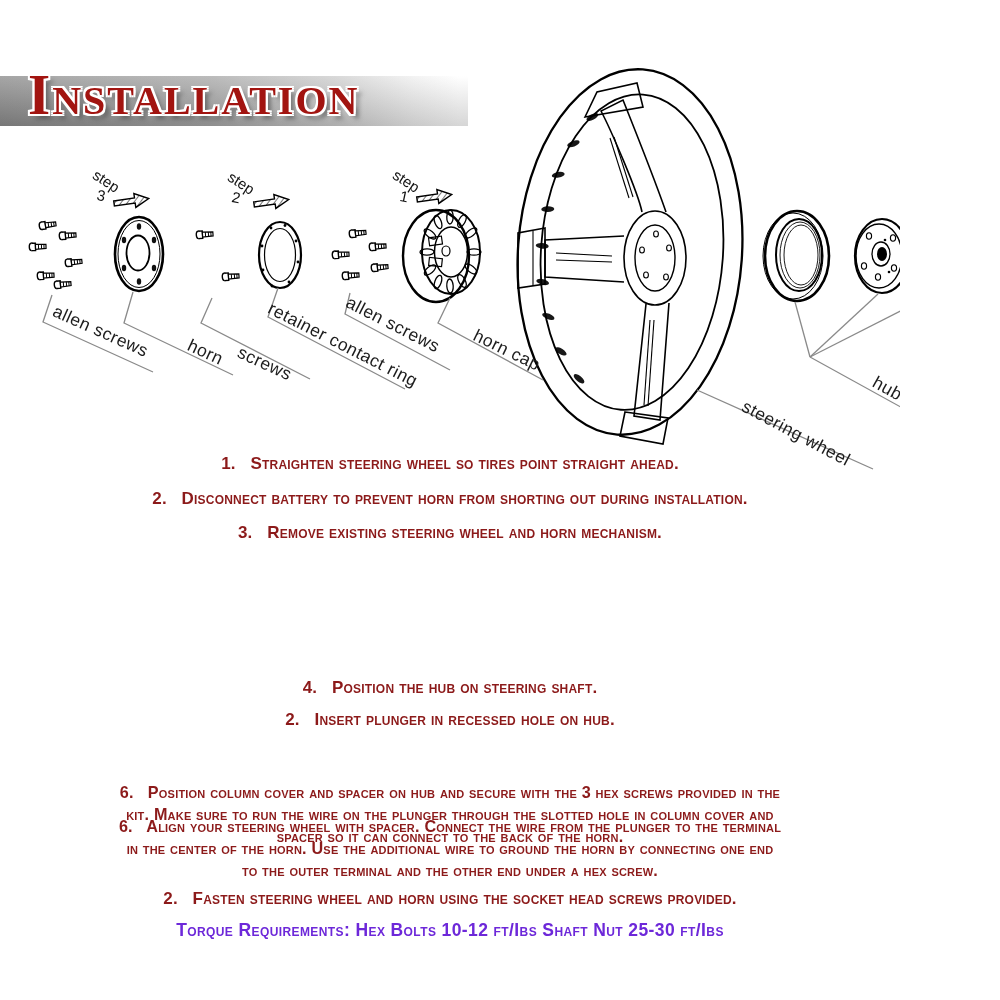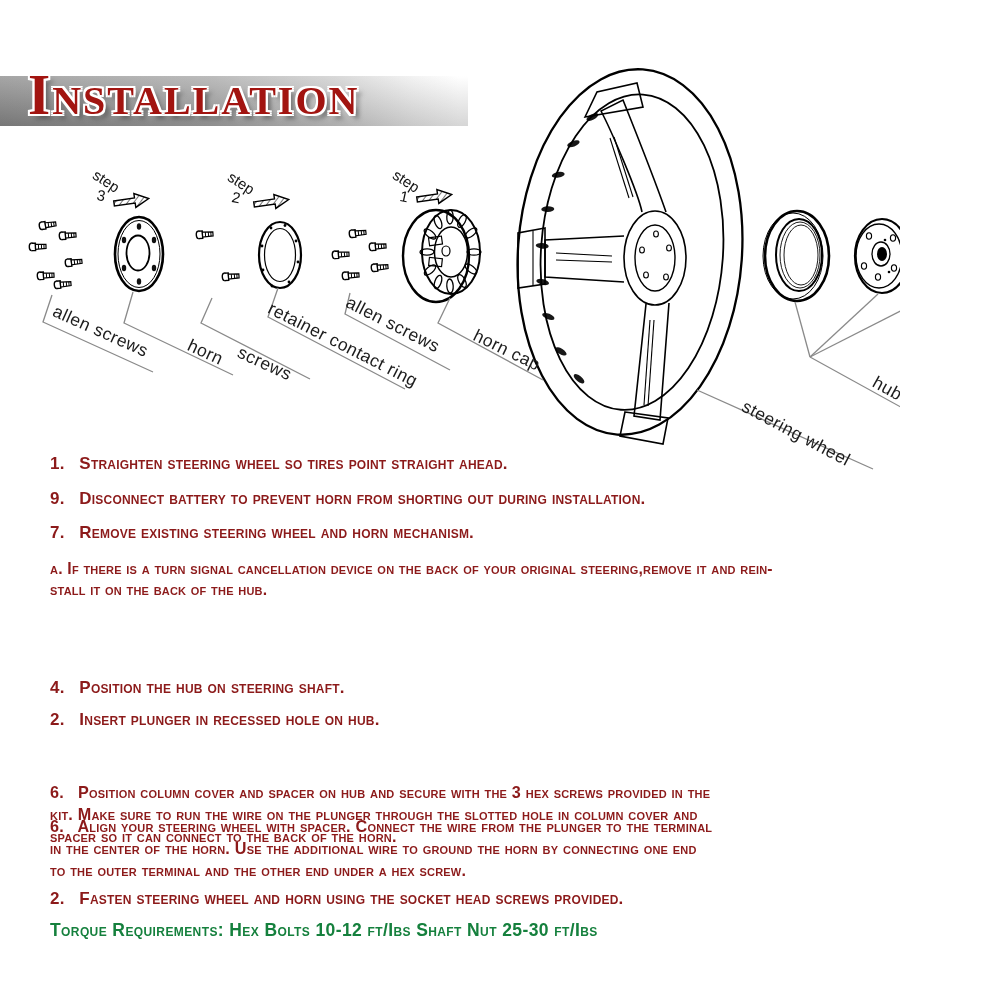--- a/index.html
+++ b/index.html
@@ -15,27 +15,27 @@
     text-shadow:-2px -2px 0 #fff,2px -2px 0 #fff,-2px 2px 0 #fff,2px 2px 0 #fff,
                 -2px 0 0 #fff,2px 0 0 #fff,0 -2px 0 #fff,0 2px 0 #fff,
                 5px 5px 4px rgba(60,60,60,.55);}
   
   #diagram-svg{position:absolute;left:0;top:0;width:1000px;height:480px;}
   .plabel{position:absolute;font-size:17.5px;color:#1c1c1c;white-space:nowrap;
           transform-origin:0 0;letter-spacing:.5px;}
   .steplabel{position:absolute;font-size:15px;color:#111;transform-origin:0 0;white-space:nowrap;}
   .stepnum{position:absolute;font-size:15px;color:#111;transform-origin:0 0;}
   
-  .instr{position:absolute;left:50px;right:50px;
+  .instr{position:absolute;left:50px;right:50px;text-align:center;
     font-weight:bold;font-variant:small-caps;color:#8c1a1a;
     white-space:pre-wrap;letter-spacing:.2px;}
   .one{font-size:17px;line-height:20px;}
   .para{font-size:15.8px;line-height:20.5px;}
   .p6,.p7{font-size:16.2px;line-height:22px;}
-  .torque{font-size:17.5px;color:#15803d;letter-spacing:.4px;}
+  .torque{font-size:17.5px;color:#6d28d9;letter-spacing:.4px;}
 </style>
 </head>
 <body>
 
 <div id="page">
 
   <svg id="diagram-svg" viewBox="0 0 1000 480" xmlns="http://www.w3.org/2000/svg">
     <defs>
       <pattern id="hatch" width="5" height="5" patternUnits="userSpaceOnUse" patternTransform="rotate(45)">
         <line x1="0" y1="0" x2="0" y2="5" stroke="#555" stroke-width="1.6"></line>
@@ -238,24 +238,22 @@
   <span class="plabel" style="left:58px;top:301px;transform:rotate(24deg);">allen screws</span>
   <span class="plabel" style="left:193px;top:335px;transform:rotate(25deg);">horn</span>
   <span class="plabel" style="left:243px;top:342px;transform:rotate(25deg);">screws</span>
   <span class="plabel" style="left:274px;top:298px;transform:rotate(27deg);">retainer contact ring</span>
   <span class="plabel" style="left:352px;top:292px;transform:rotate(27deg);">allen screws</span>
   <span class="plabel" style="left:479px;top:325px;transform:rotate(26deg);">horn cap</span>
   <span class="plabel" style="left:748px;top:396px;transform:rotate(28deg);">steering wheel</span>
   <span class="plabel" style="left:879px;top:372px;transform:rotate(29deg);">hub</span>
 
   <div class="instr one" style="top:454px;">1.   Straighten steering wheel so tires point straight ahead.</div>
-  <div class="instr one" style="top:489px;">9.   Disconnect battery to prevent horn from shorting out during installation.</div>
-  <div class="instr one" style="top:523px;">7.   Remove existing steering wheel and horn mechanism.</div>
-  <div class="instr para" style="top:559px;">a. If there is a turn signal cancellation device on the back of your original steering,remove it and rein-
-stall it on the back of the hub.</div>
+  <div class="instr one" style="top:489px;">2.   Disconnect battery to prevent horn from shorting out during installation.</div>
+  <div class="instr one" style="top:523px;">3.   Remove existing steering wheel and horn mechanism.</div>
   <div class="instr one" style="top:678px;">4.   Position the hub on steering shaft.</div>
   <div class="instr one" style="top:710px;">2.   Insert plunger in recessed hole on hub.</div>
   <div class="instr p6" style="top:741px;margin-top:40px;">6.   Position column cover and spacer on hub and secure with the 3 hex screws provided in the
 kit. Make sure to run the wire on the plunger through the slotted hole in column cover and
 spacer so it can connect to the back of the horn.</div>
   <div class="instr p7" style="top:815px;">6.   Align your steering wheel with spacer. Connect the wire from the plunger to the terminal
 in the center of the horn. Use the additional wire to ground the horn by connecting one end
 to the outer terminal and the other end under a hex screw.</div>
   <div class="instr one" style="top:889px;">2.   Fasten steering wheel and horn using the socket head screws provided.</div>
   <div class="instr torque" style="top:920px;">Torque Requirements: Hex Bolts 10-12 ft/Ibs Shaft Nut 25-30 ft/Ibs</div>

